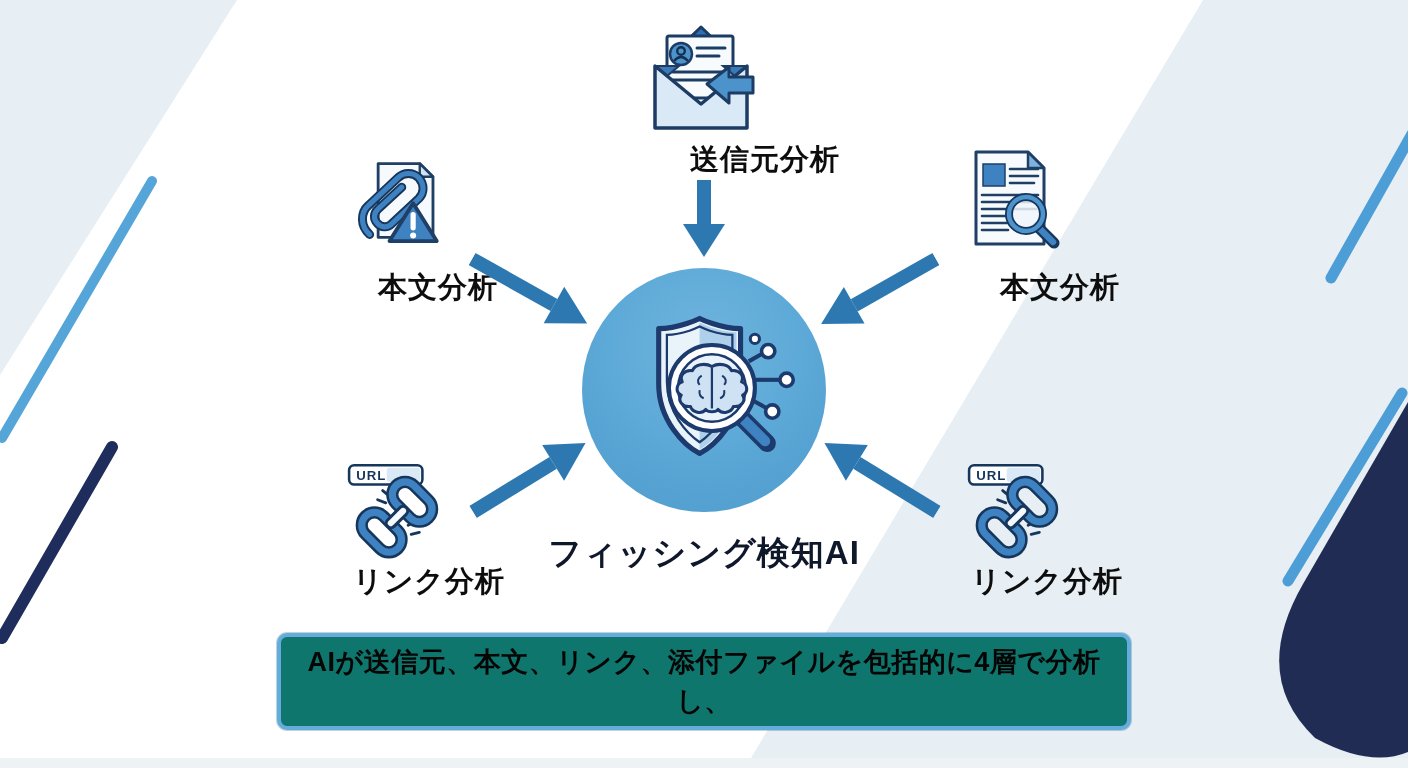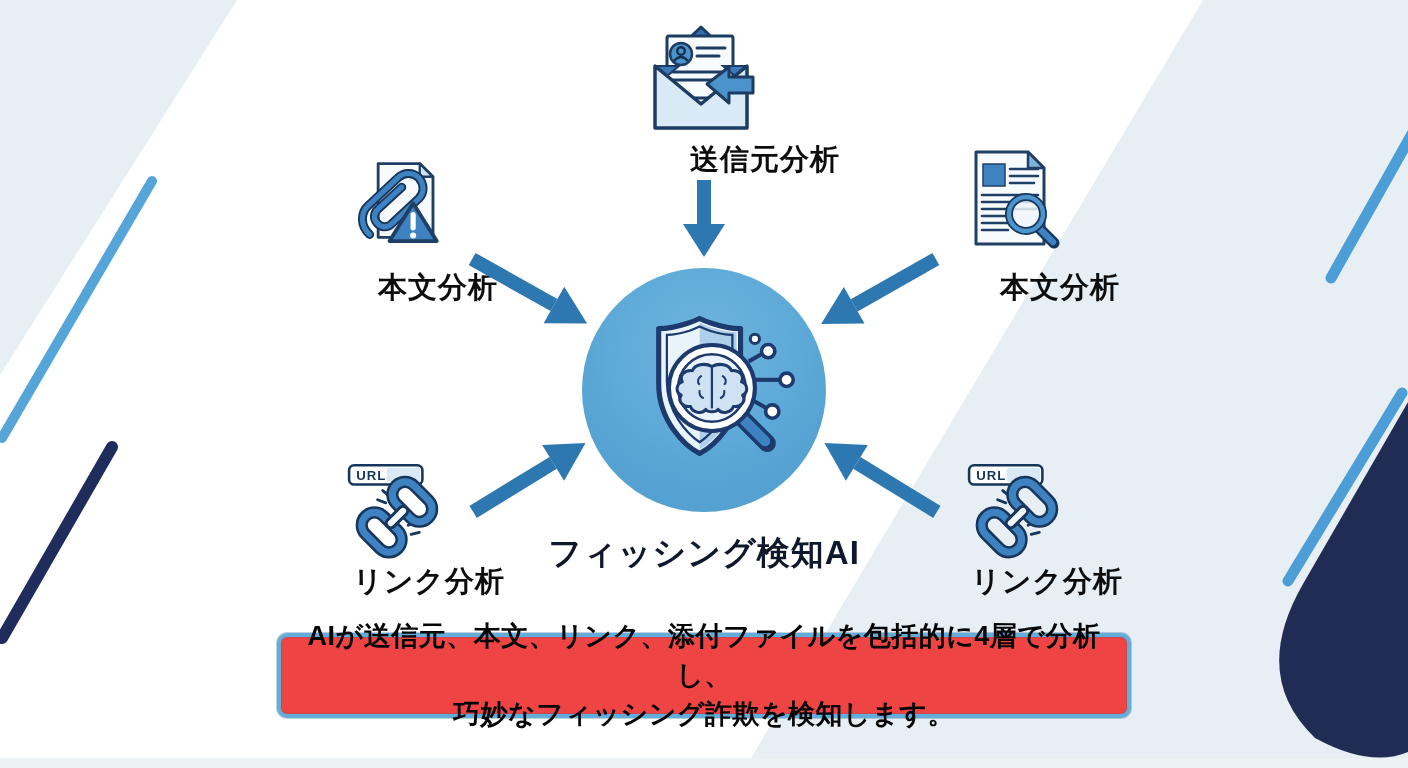--- a/index.html
+++ b/index.html
@@ -17,22 +17,22 @@
     position:absolute;left:582px;top:268px;width:244px;height:244px;
     border-radius:50%;
     background:radial-gradient(circle at 50% 32%, #6fb5de 0%, #5aa7d6 55%, #4e9bcd 100%);
   }
   .hub-label{
     position:absolute;left:484px;top:531px;width:440px;text-align:center;
     font-weight:800;font-size:33px;color:#0f172a;letter-spacing:1px;
   }
   .arrow{position:absolute;transform-origin:0 22px;}
   .summary-box{
-    position:absolute;left:277px;top:633px;width:854px;height:85px;
-    box-sizing:border-box;background:#ef4444;
+    position:absolute;left:277px;top:633px;width:854px;height:97px;
+    box-sizing:border-box;background:#0f766e;
     border:4px solid #63adda;border-radius:10px;
     box-shadow:0 0 0 1px rgba(40,90,140,.28), inset 0 0 0 1px rgba(40,90,140,.18);
     display:flex;flex-direction:column;justify-content:center;
   }
   .summary-line{
     text-align:center;font-weight:800;font-size:27px;color:#050505;
     line-height:39px;letter-spacing:.5px;
   }
   svg text{font-family:"Liberation Sans","DejaVu Sans",sans-serif;}
 </style>
@@ -191,14 +191,13 @@
   <line x1="82" y1="66" x2="82" y2="106" stroke="#1d3a6e" stroke-width="2.2"></line>
   <path d="M72,74 q-6,4 -2,9" fill="none" stroke="#1d3a6e" stroke-width="2"></path>
   <path d="M92,74 q6,4 2,9" fill="none" stroke="#1d3a6e" stroke-width="2"></path>
   <path d="M74,96 q-5,-2 -4,-8" fill="none" stroke="#1d3a6e" stroke-width="2"></path>
   <path d="M90,96 q5,-2 4,-8" fill="none" stroke="#1d3a6e" stroke-width="2"></path>
 </svg>
 <div class="hub-label">フィッシング検知AI</div>
 
 <div class="summary-box">
   <div class="summary-line">AIが送信元、本文、リンク、添付ファイルを包括的に4層で分析し、</div>
-  <div class="summary-line">巧妙なフィッシング詐欺を検知します。</div>
 </div>
 
 </body></html>

